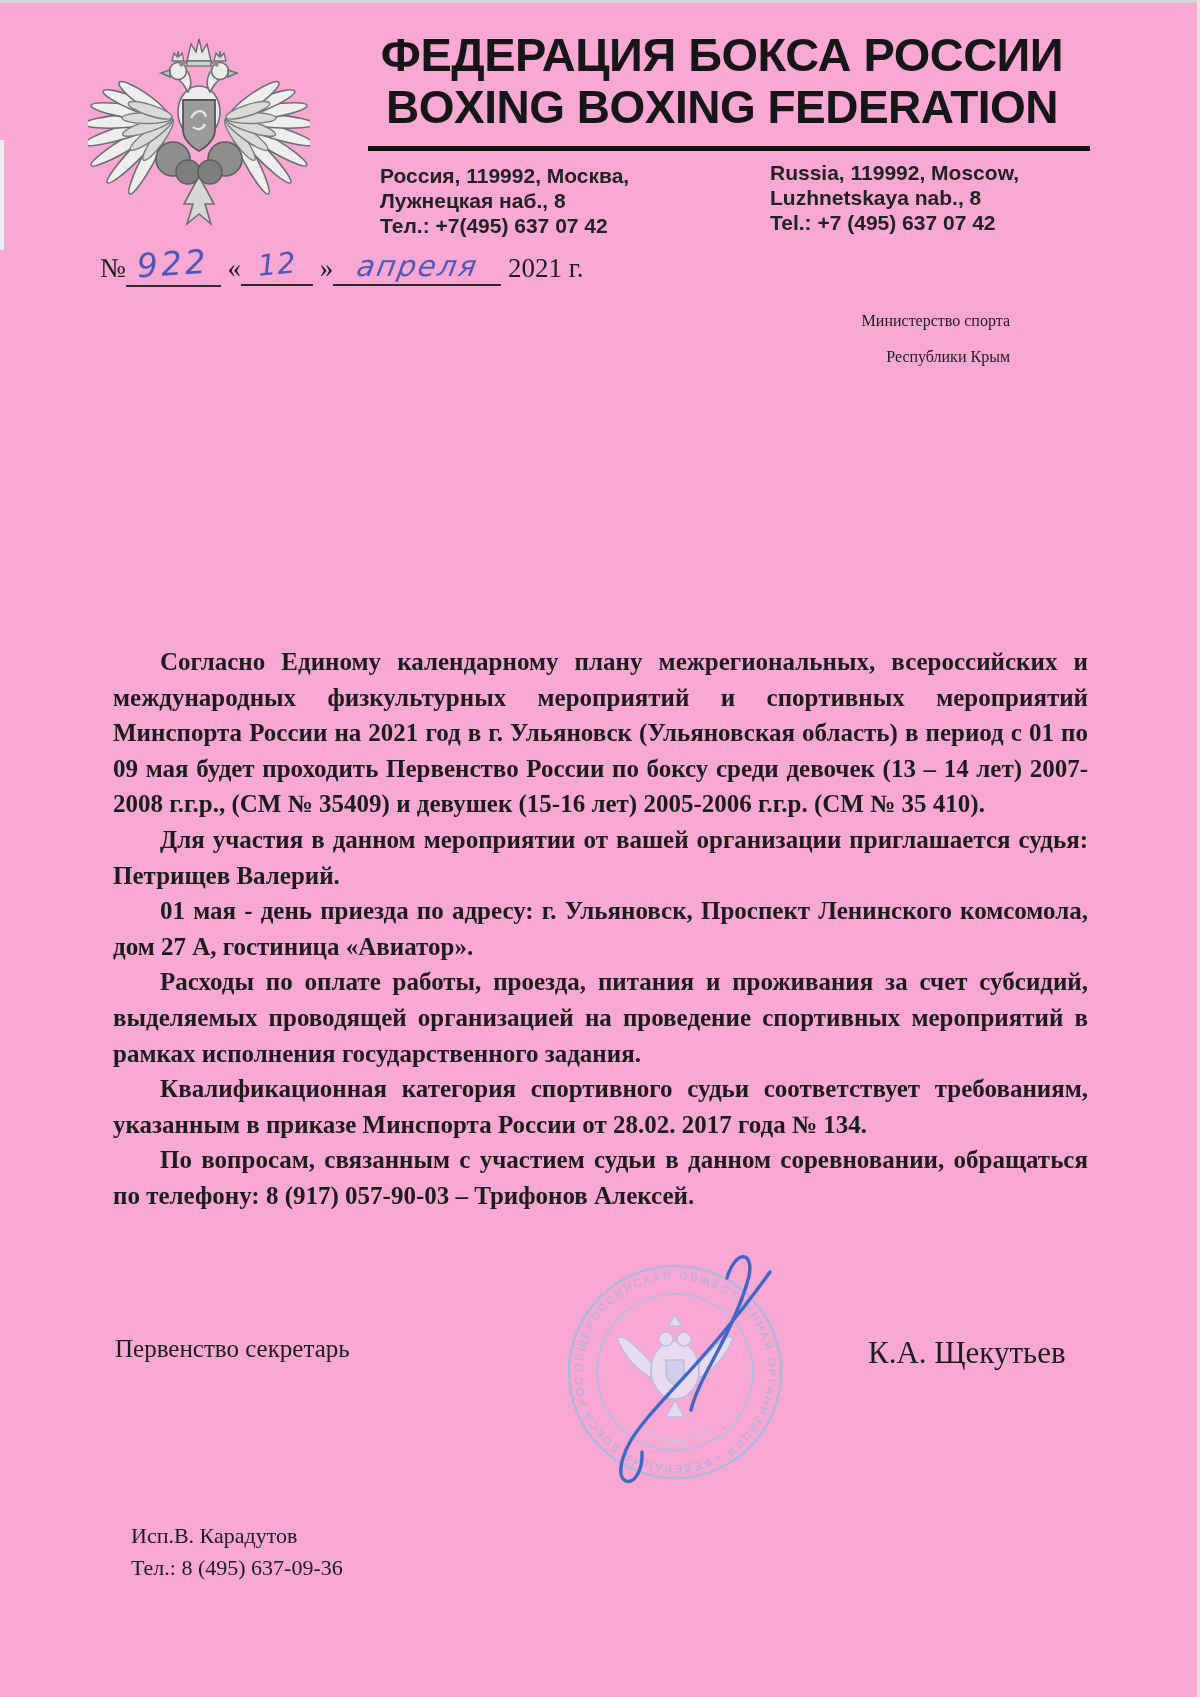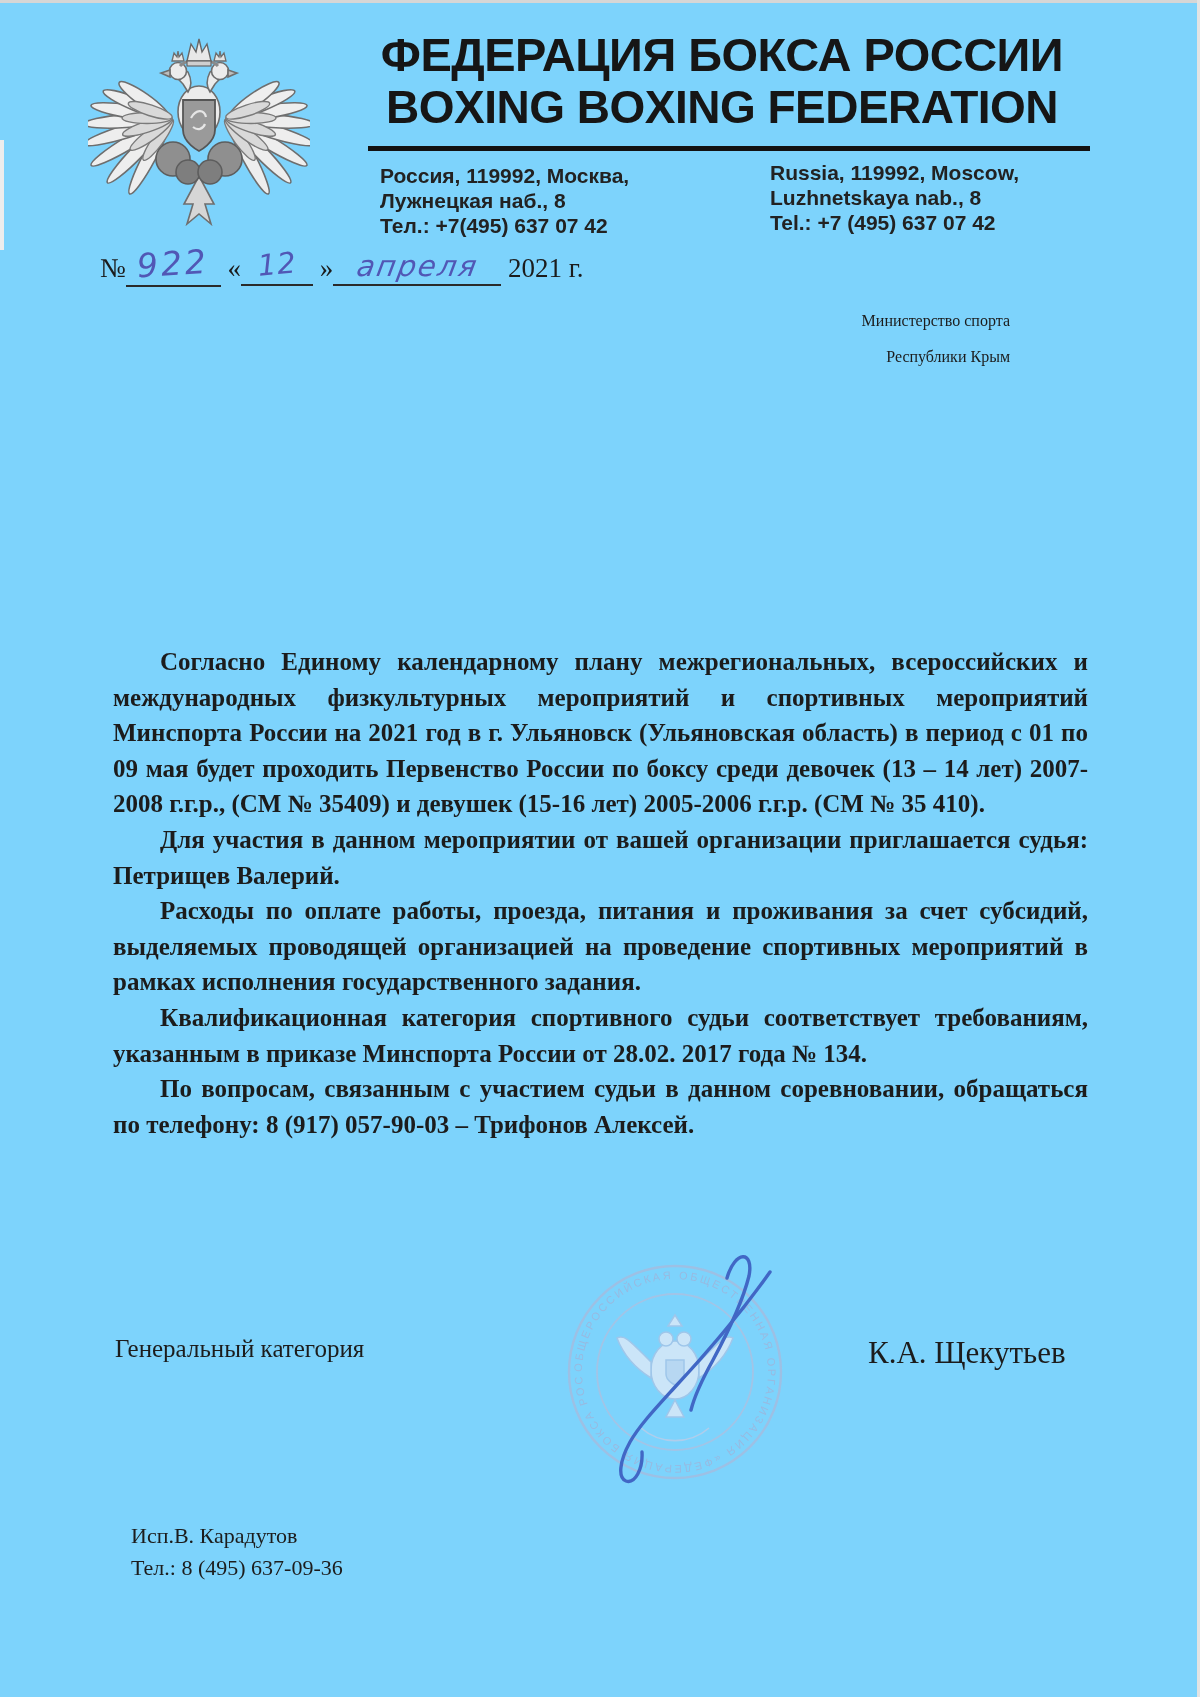--- a/index.html
+++ b/index.html
@@ -1,17 +1,17 @@
 <!DOCTYPE html>
 <html><head>
 <meta charset="utf-8">
 <style>
   html,body { margin:0; padding:0; background:#ffffff; }
   .page {
-    position:relative; width:1200px; height:1697px; background:#7dd3fc;
+    position:relative; width:1200px; height:1697px; background:#f9a8d4;
     font-family:"Liberation Serif", serif; color:#1c1c1c; overflow:hidden;
   }
   
   .scan-top { position:absolute; left:0; top:0; width:100%; height:3px; background:#d6d6d6; }
   .scan-right { position:absolute; right:0; top:0; width:3px; height:100%; background:#e3e3e3; }
   .scan-left-smudge { position:absolute; left:0; top:140px; width:4px; height:110px; background:#ededed; }
 
   
   .emblem { position:absolute; left:88px; top:26px; }
   .hdr-block { position:absolute; left:348px; top:28px; width:748px; text-align:center;
@@ -211,26 +211,27 @@
   </div>
 
   <div class="addressee">
     <div>Министерство спорта</div>
     <div>Республики Крым</div>
   </div>
 
   <div class="body-text">
     <p>Согласно Единому календарному плану межрегиональных, всероссийских и международных физкультурных мероприятий и спортивных мероприятий Минспорта России на 2021 год в г. Ульяновск (Ульяновская область) в период с 01 по 09 мая будет проходить Первенство России по боксу среди девочек (13 – 14 лет) 2007-2008 г.г.р., (СМ № 35409) и девушек (15-16 лет) 2005-2006 г.г.р. (СМ № 35 410).</p>
     <p>Для участия в данном мероприятии от вашей организации приглашается судья: Петрищев Валерий.</p>
+    <p>01 мая - день приезда по адресу: г. Ульяновск, Проспект Ленинского комсомола, дом 27 А, гостиница «Авиатор».</p>
     <p>Расходы по оплате работы, проезда, питания и проживания за счет субсидий, выделяемых проводящей организацией на проведение спортивных мероприятий в рамках исполнения государственного задания.</p>
     <p>Квалификационная категория спортивного судьи соответствует требованиям, указанным в приказе Минспорта России от 28.02. 2017 года № 134.</p>
     <p>По вопросам, связанным с участием судьи в данном соревновании, обращаться по телефону: 8 (917) 057-90-03 – Трифонов Алексей.</p>
   </div>
 
-  <div class="sig-title">Генеральный категория</div>
+  <div class="sig-title">Первенство секретарь</div>
   <div class="sig-name">К.А. Щекутьев</div>
 
   <div class="stamp-wrap">
     <svg width="260" height="260" viewBox="0 0 260 260" xmlns="http://www.w3.org/2000/svg" xmlns:xlink="http://www.w3.org/1999/xlink">
       <g opacity="0.85">
         <circle cx="130" cy="130" r="106" fill="none" stroke="#a3bde0" stroke-width="2.4"></circle>
         <circle cx="130" cy="130" r="78" fill="none" stroke="#a9c2e3" stroke-width="1.8"></circle>
         <path id="stamp-text-circle" d="M130,130 m-93,0 a93,93 0 1,1 186,0 a93,93 0 1,1 -186,0" fill="none"></path>
         <text font-family="Liberation Sans, sans-serif" font-size="11" letter-spacing="2.4" fill="#9cb6dc">
           <textPath href="#stamp-text-circle" xlink:href="#stamp-text-circle">ОБЩЕРОССИЙСКАЯ  ОБЩЕСТВЕННАЯ  ОРГАНИЗАЦИЯ  «ФЕДЕРАЦИЯ  БОКСА  РОССИИ»  •</textPath>

